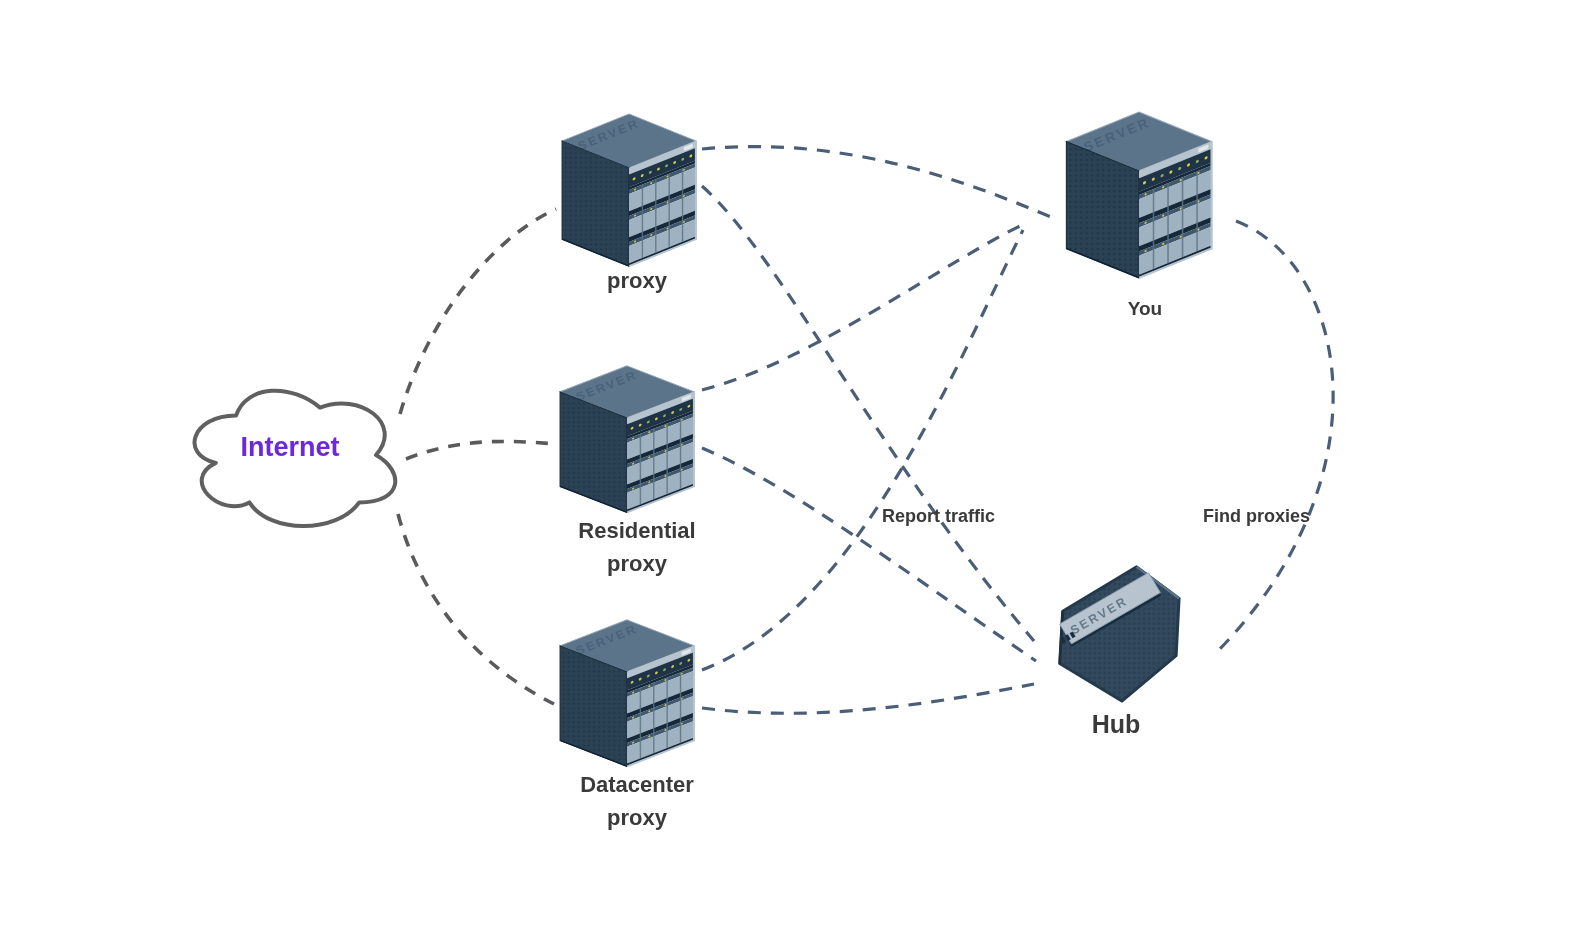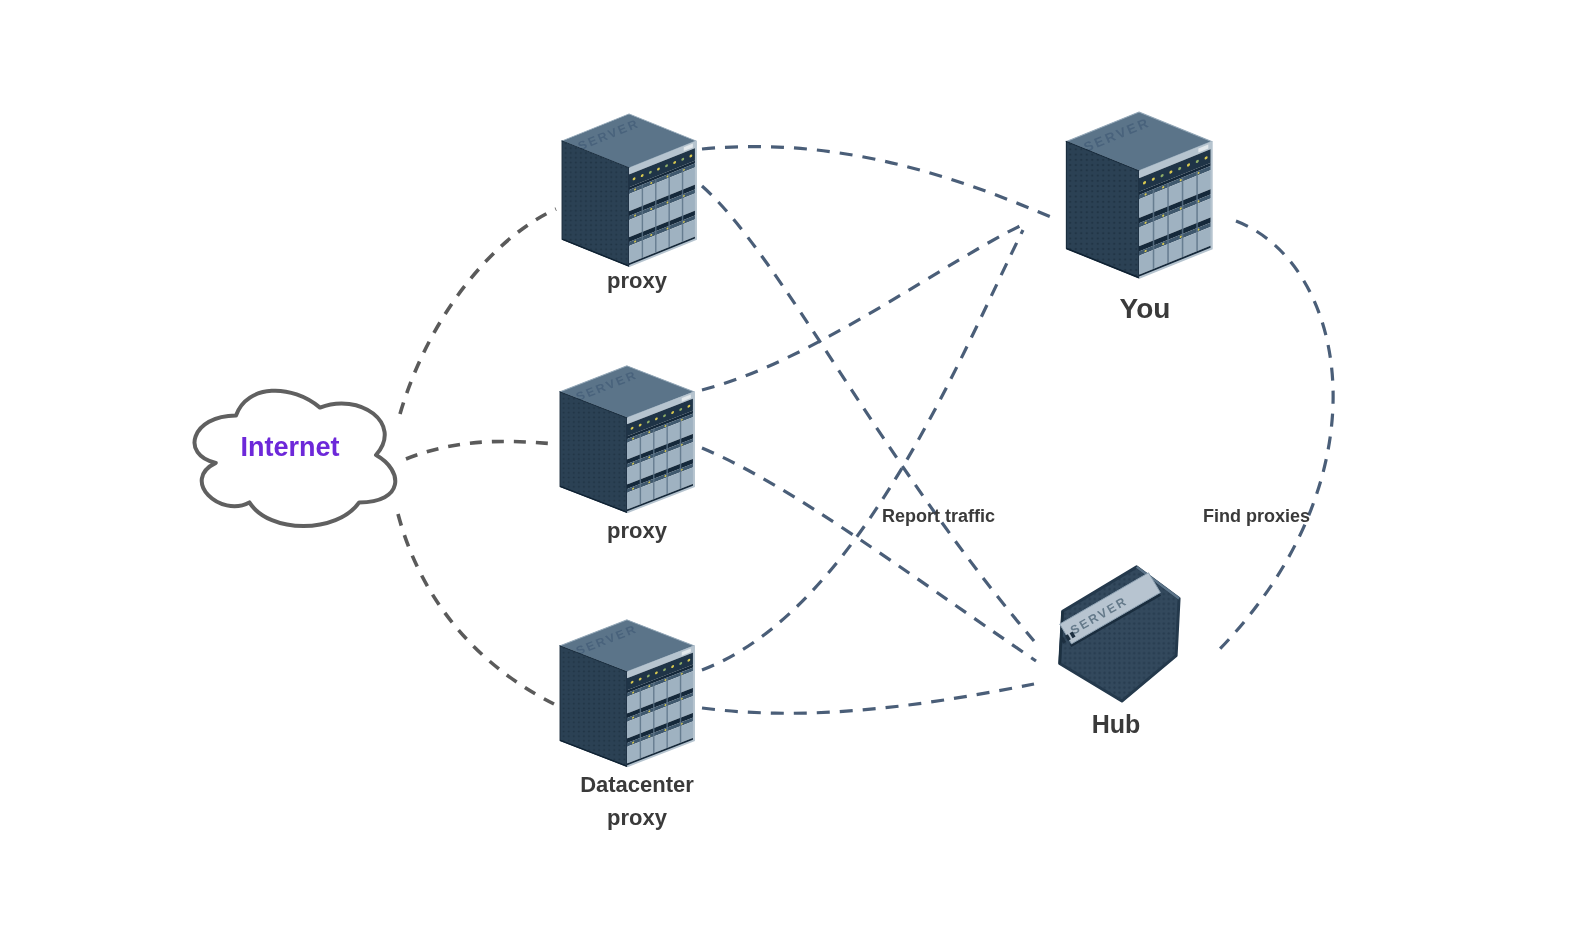--- a/index.html
+++ b/index.html
@@ -13,21 +13,21 @@
   svg.links{position:absolute;left:0;top:0;z-index:1;}
   .node-icon{position:absolute;z-index:2;}
   .node-label{
     position:absolute;z-index:3;
     text-align:center;
     font-weight:700;
     color:var(--label_color,#3a3a3a);
     line-height:33px;
     font-size:22px;
   }
-  .node-label.big{font-size:28px;line-height:34px;}
+  .node-label.big{font-size:19px;line-height:34px;}
   .node-label.hub{font-size:25px;}
   .cloud-label{
     position:absolute;z-index:3;
     text-align:center;
     font-weight:700;
     font-size:27px;
     color:#6d28d9;
   }
   .edge-label{
     position:absolute;z-index:3;
@@ -198,20 +198,21 @@
           <line x1="13.2" y1="23" x2="13.2" y2="99"></line>
             <line x1="26.4" y1="23" x2="26.4" y2="99"></line>
           <line x1="39.6" y1="23" x2="39.6" y2="99"></line>
             <line x1="52.8" y1="23" x2="52.8" y2="99"></line>
         </g>
       </g>
       <polyline points="136,30 136,132 70,160" fill="none" stroke="#b6c4cf" stroke-width="2"></polyline>
       <polyline points="4,132 70,160" fill="none" stroke="#0f2233" stroke-width="1.5"></polyline>
     </svg>
     <div class="node-label" style="left:527px;top:514px;width:220px;">
+      <div>Residential</div>
       <div>proxy</div>
     </div>
   </div>
 
   <div>
     <svg class="node-icon" style="left:556px;top:618px;" width="142" height="152" viewBox="0 0 140 164" preserveAspectRatio="none">
       <polygon points="70,2 136,30 70,58 4,30" fill="#5b7489" stroke="#93a7b7" stroke-width="1"></polygon>
       <text class="srv-text" transform="translate(22,40) rotate(-23)">SERVER</text>
       <polygon points="4,30 70,58 70,160 4,132" fill="url(#meshDark)" stroke="#16293a" stroke-width="1"></polygon>
       <g transform="translate(70,58) skewY(-22.98)">

